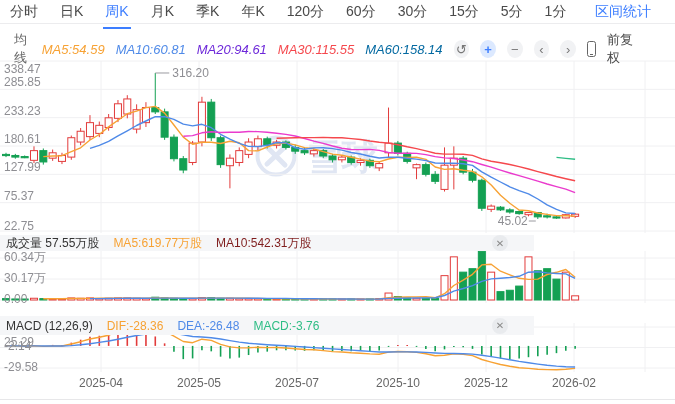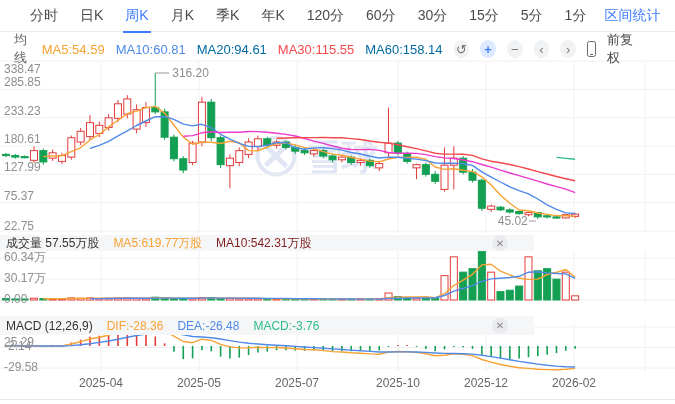--- a/index.html
+++ b/index.html
@@ -1,31 +1,31 @@
 <!DOCTYPE html>
 <html><head>
 <meta charset="utf-8">
 <style>
   html,body{margin:0;padding:0;background:#fff;}
   #app{position:relative;width:675px;height:404px;background:#fff;overflow:hidden;
        font-family:"Liberation Sans","DejaVu Sans",sans-serif;-webkit-font-smoothing:antialiased;}
   
-  .tabbar{position:absolute;left:0;top:0;width:675px;height:32px;display:flex;align-items:center;
-          padding-left:26px;box-sizing:border-box;border-bottom:1px solid #ececee;background:#fff;}
+  .tabbar{position:absolute;left:0;top:0;width:675px;height:24px;display:flex;align-items:center;
+          padding-left:6px;box-sizing:border-box;border-bottom:1px solid #ececee;background:#fff;}
   .tab{font-size:14px;color:#4a4a4a;margin-right:14px;cursor:pointer;position:relative;
        padding:9px 4px;white-space:nowrap;}
   .tab.active{color:#3d7eff;}
   .tab.active::after{content:"";position:absolute;left:2px;right:2px;bottom:1px;height:2px;background:#3d7eff;}
   .tabbar-right{margin-left:auto;display:flex;gap:24px;padding-right:24px;}
   .toplink{font-size:14px;color:#3d7eff;cursor:pointer;white-space:nowrap;}
   
   .toolbar{position:absolute;left:0;top:38px;width:675px;height:22px;display:flex;align-items:center;
            padding-left:14px;box-sizing:border-box;background:#fff;z-index:3;}
   .grouplabel{font-size:13px;color:#666;margin-right:4px;}
-  .ma-item{font-size:13px;margin-right:11px;white-space:nowrap;}
+  .ma-item{font-size:13px;margin-right:11px;white-space:nowrap;font-style:italic;}
   .controls{margin-left:auto;display:flex;align-items:center;gap:11px;padding-right:34px;}
   .ctl{width:18px;height:18px;border-radius:50%;background:#f1f2f4;color:#777;font-size:13px;
        display:flex;align-items:center;justify-content:center;cursor:pointer;line-height:1;}
   .ctl.zoom-in{background:#dce9ff;color:#3d7eff;font-weight:bold;}
   .phone-icon{width:8px;height:14px;border:1.5px solid #666;border-radius:2.5px;position:relative;background:#fff;}
   .phone-icon::after{content:"";position:absolute;left:2px;right:2px;bottom:1px;height:1.5px;background:#666;}
   .adjust{font-size:13px;color:#4a4a4a;cursor:pointer;}
   
   #chart{position:absolute;left:0;top:0;z-index:1;}
   
@@ -66,21 +66,21 @@
       <span class="toplink">区间统计</span>
 
     </div>
   </div>
 
   <div class="toolbar">
     <span class="grouplabel">均线</span>
     <span id="ma-items" style="display:flex;">
         <span class="ma-item" style="color: rgb(247, 162, 52);">MA5:54.59</span>
         <span class="ma-item" style="color: rgb(79, 138, 232);">MA10:60.81</span>
-        <span class="ma-item" style="color: #0369a1;">MA20:94.61</span>
+        <span class="ma-item" style="color: #6d28d9;">MA20:94.61</span>
         <span class="ma-item" style="color: rgb(245, 72, 77);">MA30:115.55</span>
         <span class="ma-item" style="color: #0369a1;">MA60:158.14</span>
       </span>
     <div class="controls" id="chart-controls">
         <span class="ctl">↺</span>
         <span class="ctl zoom-in">+</span>
         <span class="ctl">−</span>
         <span class="ctl">‹</span>
         <span class="ctl">›</span>
         <span class="phone-icon"></span>

